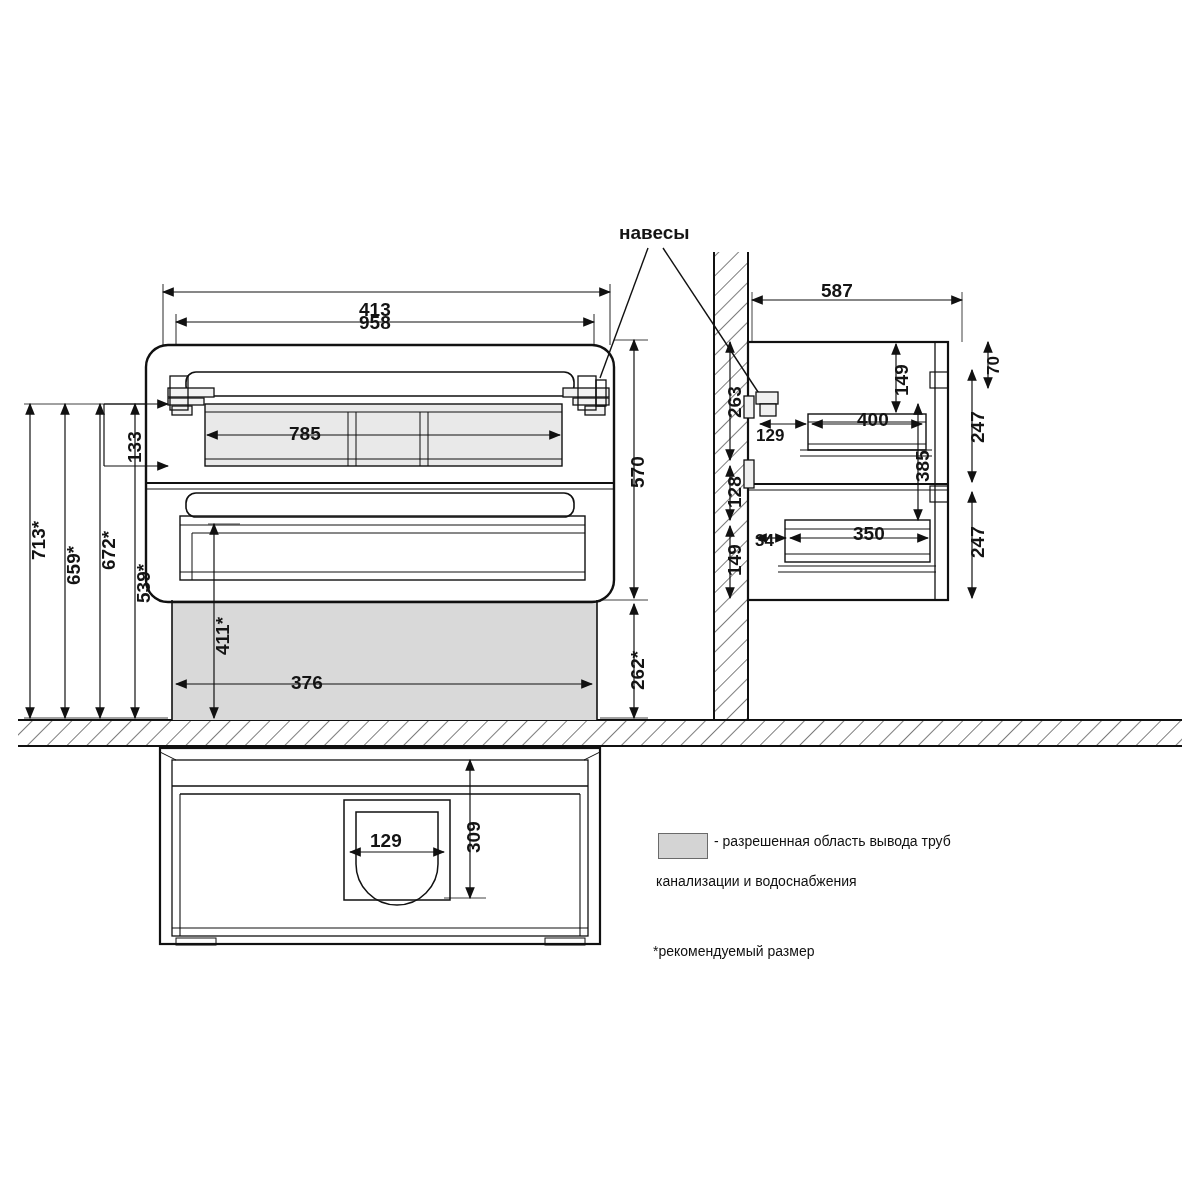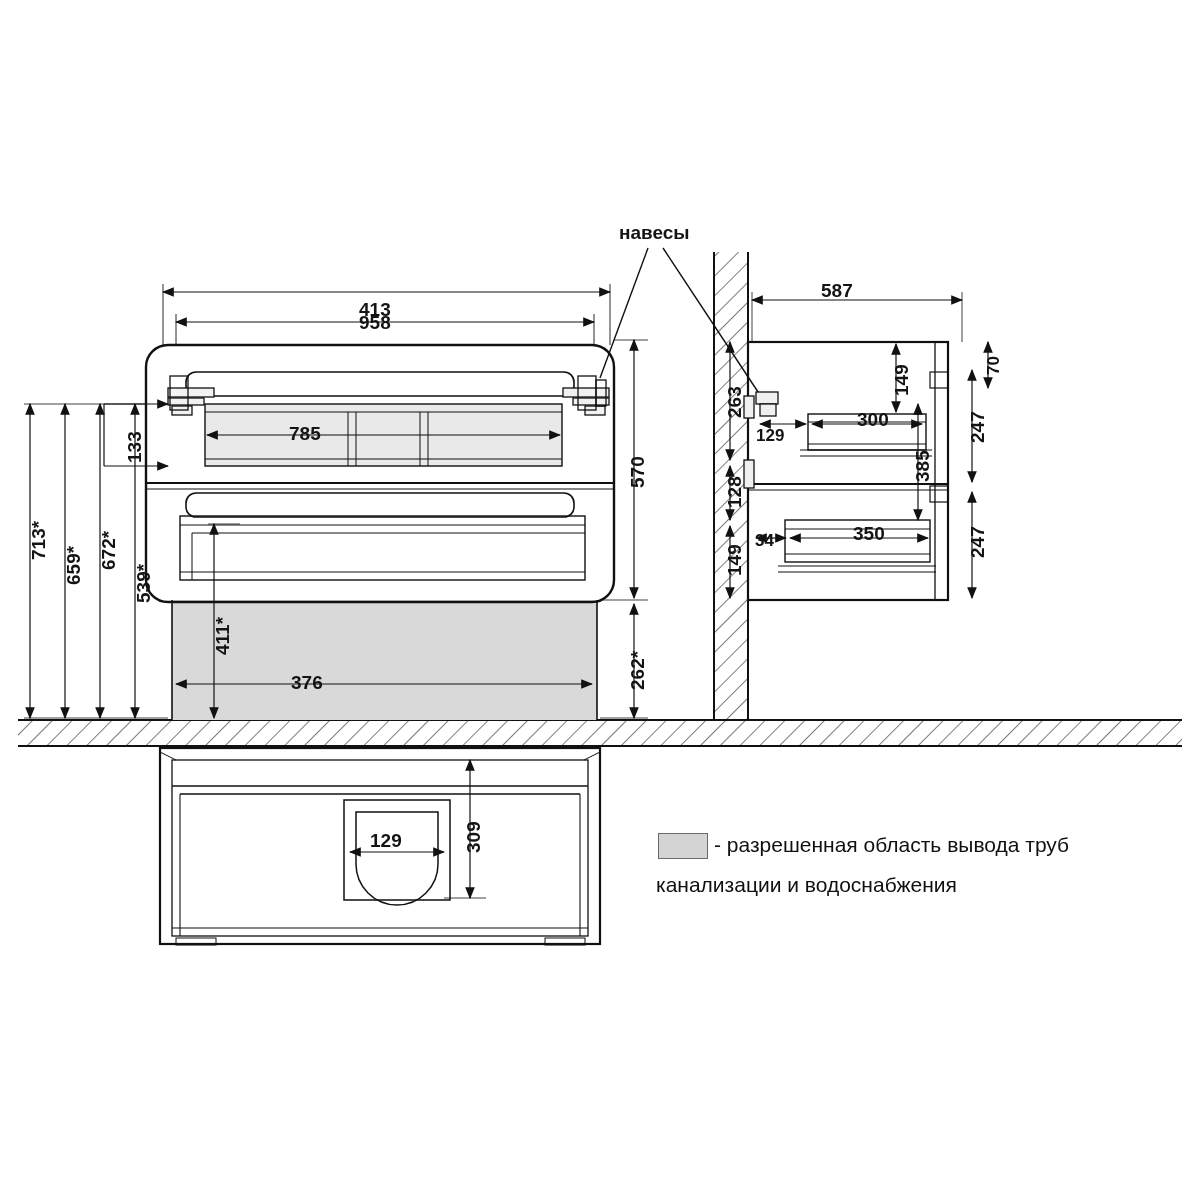--- a/index.html
+++ b/index.html
@@ -3,21 +3,21 @@
 <meta charset="utf-8">
 <style>
   html,body{margin:0;padding:0;background:#ffffff;}
   body{width:1200px;height:1200px;font-family:"Liberation Sans", sans-serif;color:#1a1a1a;}
   #stage{position:relative;width:1200px;height:960px;overflow:hidden;}
   svg#drawing{position:absolute;left:0;top:0;width:1200px;height:1200px;}
   .lbl{position:absolute;font-family:"Liberation Sans", sans-serif;font-weight:700;color:#141414;white-space:nowrap;}
   .dim{font-size:19px;}
   .dim-sm{font-size:17px;}
   .vert{transform-origin:left top;}
-  .note{position:absolute;font-size:21px;font-weight:400;color:#101010;white-space:nowrap;}
+  .note{position:absolute;font-size:14px;font-weight:400;color:#101010;white-space:nowrap;}
   .legend-sw{position:absolute;background:#d4d4d4;border:1px solid #6a6a6a;}
 </style>
 </head>
 <body>
 
 <div id="stage">
 
   <svg id="drawing" viewBox="0 0 1200 1200">
     <defs>
       <marker id="ar" markerWidth="10" markerHeight="8" refX="9" refY="4" orient="auto">
@@ -221,33 +221,34 @@
   <span class="lbl dim vert" style="left:28px;top:560px;transform:rotate(-90deg);">713*</span>
   <span class="lbl dim vert" style="left:63px;top:585px;transform:rotate(-90deg);">659*</span>
   <span class="lbl dim vert" style="left:98px;top:570px;transform:rotate(-90deg);">672*</span>
   <span class="lbl dim vert" style="left:133px;top:603px;transform:rotate(-90deg);">539*</span>
   <span class="lbl dim vert" style="left:212px;top:655px;transform:rotate(-90deg);">411*</span>
   <span class="lbl dim vert" style="left:124px;top:463px;transform:rotate(-90deg);">133</span>
   <span class="lbl dim vert" style="left:627px;top:488px;transform:rotate(-90deg);">570</span>
   <span class="lbl dim vert" style="left:627px;top:690px;transform:rotate(-90deg);">262*</span>
 
   <span class="lbl dim" style="left:821px;top:280px;">587</span>
-  <span class="lbl dim" style="left:857px;top:409px;">300</span>
+  <span class="lbl dim" style="left:857px;top:409px;">400</span>
   <span class="lbl dim" style="left:853px;top:523px;">350</span>
   <span class="lbl dim-sm" style="left:756px;top:426px;">129</span>
   <span class="lbl dim-sm" style="left:755px;top:531px;">34</span>
   <span class="lbl dim vert" style="left:912px;top:482px;transform:rotate(-90deg);">385</span>
   <span class="lbl dim vert" style="left:891px;top:396px;transform:rotate(-90deg);">149</span>
   <span class="lbl dim vert" style="left:967px;top:443px;transform:rotate(-90deg);">247</span>
   <span class="lbl dim vert" style="left:967px;top:558px;transform:rotate(-90deg);">247</span>
   <span class="lbl dim-sm vert" style="left:984px;top:375px;transform:rotate(-90deg);">70</span>
   <span class="lbl dim vert" style="left:724px;top:418px;transform:rotate(-90deg);">263</span>
   <span class="lbl dim vert" style="left:724px;top:508px;transform:rotate(-90deg);">128</span>
   <span class="lbl dim vert" style="left:724px;top:576px;transform:rotate(-90deg);">149</span>
 
   <span class="lbl dim" style="left:370px;top:830px;">129</span>
   <span class="lbl dim vert" style="left:463px;top:853px;transform:rotate(-90deg);">309</span>
 
   <div class="legend-sw" style="left:658px;top:833px;width:48px;height:24px;"></div>
   <span class="note" style="left:714px;top:833px;">- разрешенная область вывода труб</span>
   <span class="note" style="left:656px;top:873px;text-align:center;">канализации и водоснабжения</span>
+  <span class="note" style="left:653px;top:943px;">*рекомендуемый размер</span>
 
 </div>
 
 </body></html>

